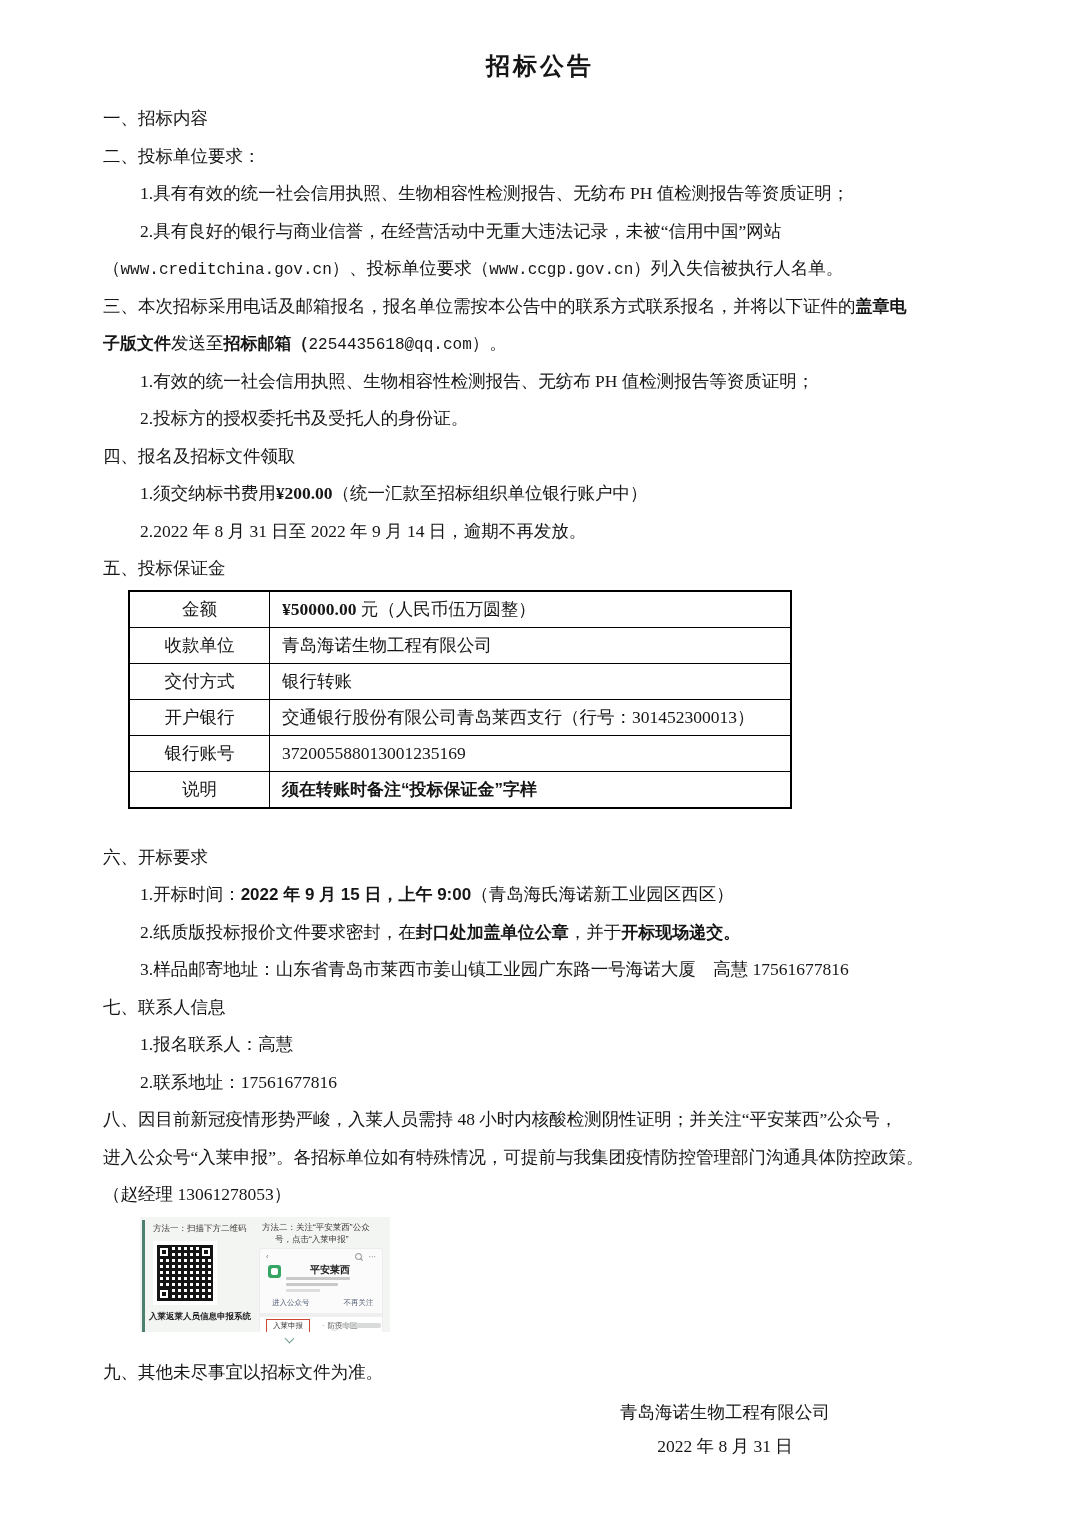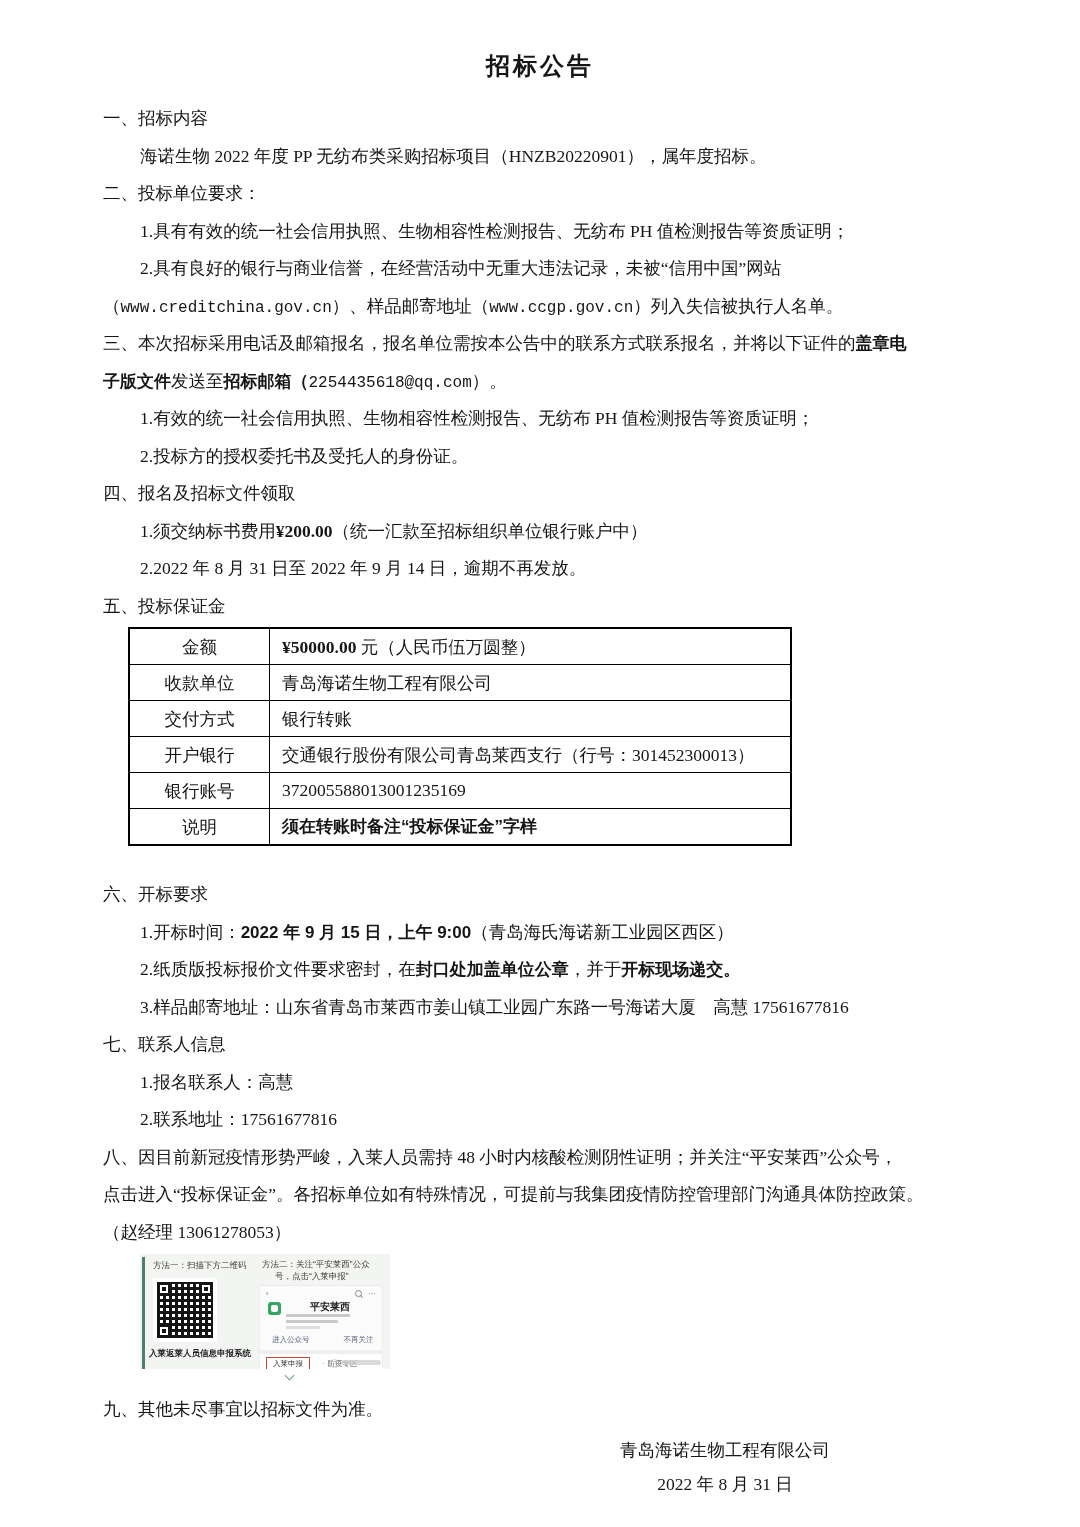--- a/index.html
+++ b/index.html
@@ -81,26 +81,25 @@
   .sign-block div{height:34px;line-height:34px;}
 </style>
 </head>
 <body>
 
 <div class="page">
   <h1 class="title">招标公告</h1>
 
   <div class="content">
     <p class="line">一、招标内容</p>
-    <p class="line sub">海诺生物 2022 年度 PP 无纺布类采购招标项目（HNZB20220901），属年度招标。</p>
 
     <p class="line">二、投标单位要求：</p>
     <p class="line sub">1.具有有效的统一社会信用执照、生物相容性检测报告、无纺布 PH 值检测报告等资质证明；</p>
     <p class="line sub">2.具有良好的银行与商业信誉，在经营活动中无重大违法记录，未被“信用中国”网站</p>
-    <p class="line"><span>（</span><span class="mono">www.creditchina.gov.cn</span><span>）、样品邮寄地址（</span><span class="mono">www.ccgp.gov.cn</span><span>）列入失信被执行人名单。</span></p>
+    <p class="line"><span>（</span><span class="mono">www.creditchina.gov.cn</span><span>）、投标单位要求（</span><span class="mono">www.ccgp.gov.cn</span><span>）列入失信被执行人名单。</span></p>
 
     <p class="line"><span>三、本次招标采用电话及邮箱报名，报名单位需按本公告中的联系方式联系报名，并将以下证件的</span><span class="hei">盖章电</span></p>
     <p class="line"><span class="hei">子版文件</span><span>发送至</span><span class="hei">招标邮箱</span><span class="hei">（</span><span class="mono-b">2254435618@qq.com</span><span>）。</span></p>
     <p class="line sub">1.有效的统一社会信用执照、生物相容性检测报告、无纺布 PH 值检测报告等资质证明；</p>
     <p class="line sub">2.投标方的授权委托书及受托人的身份证。</p>
 
     <p class="line">四、报名及招标文件领取</p>
     <p class="line sub"><span>1.须交纳标书费用</span><span class="bs">¥200.00</span><span>（统一汇款至招标组织单位银行账户中）</span></p>
     <p class="line sub">2.2022 年 8 月 31 日至 2022 年 9 月 14 日，逾期不再发放。</p>
 
@@ -138,21 +137,21 @@
     <p class="line">六、开标要求</p>
     <p class="line sub"><span>1.开标时间：</span><span class="hei">2022 年 9 月 15 日，上午 9:00</span><span>（青岛海氏海诺新工业园区西区）</span></p>
     <p class="line sub"><span>2.纸质版投标报价文件要求密封，在</span><span class="hei">封口处加盖单位公章</span><span>，并于</span><span class="hei">开标现场递交。</span></p>
     <p class="line sub">3.样品邮寄地址：山东省青岛市莱西市姜山镇工业园广东路一号海诺大厦　高慧 17561677816</p>
 
     <p class="line">七、联系人信息</p>
     <p class="line sub">1.报名联系人：高慧</p>
     <p class="line sub">2.联系地址：17561677816</p>
 
     <p class="line">八、因目前新冠疫情形势严峻，入莱人员需持 48 小时内核酸检测阴性证明；并关注“平安莱西”公众号，</p>
-    <p class="line">点击进入“投标保证金”。各招标单位如有特殊情况，可提前与我集团疫情防控管理部门沟通具体防控政策。</p>
+    <p class="line">进入公众号“入莱申报”。各招标单位如有特殊情况，可提前与我集团疫情防控管理部门沟通具体防控政策。</p>
     <p class="line">（赵经理 13061278053）</p>
 
     <div class="notice-img">
       <div class="stripe"></div>
       <div class="m1">方法一：扫描下方二维码</div>
       <div class="qr">
         <div class="qr-pattern"></div>
         <div class="finder f-tl"></div>
         <div class="finder f-tr"></div>
         <div class="finder f-bl"></div>

